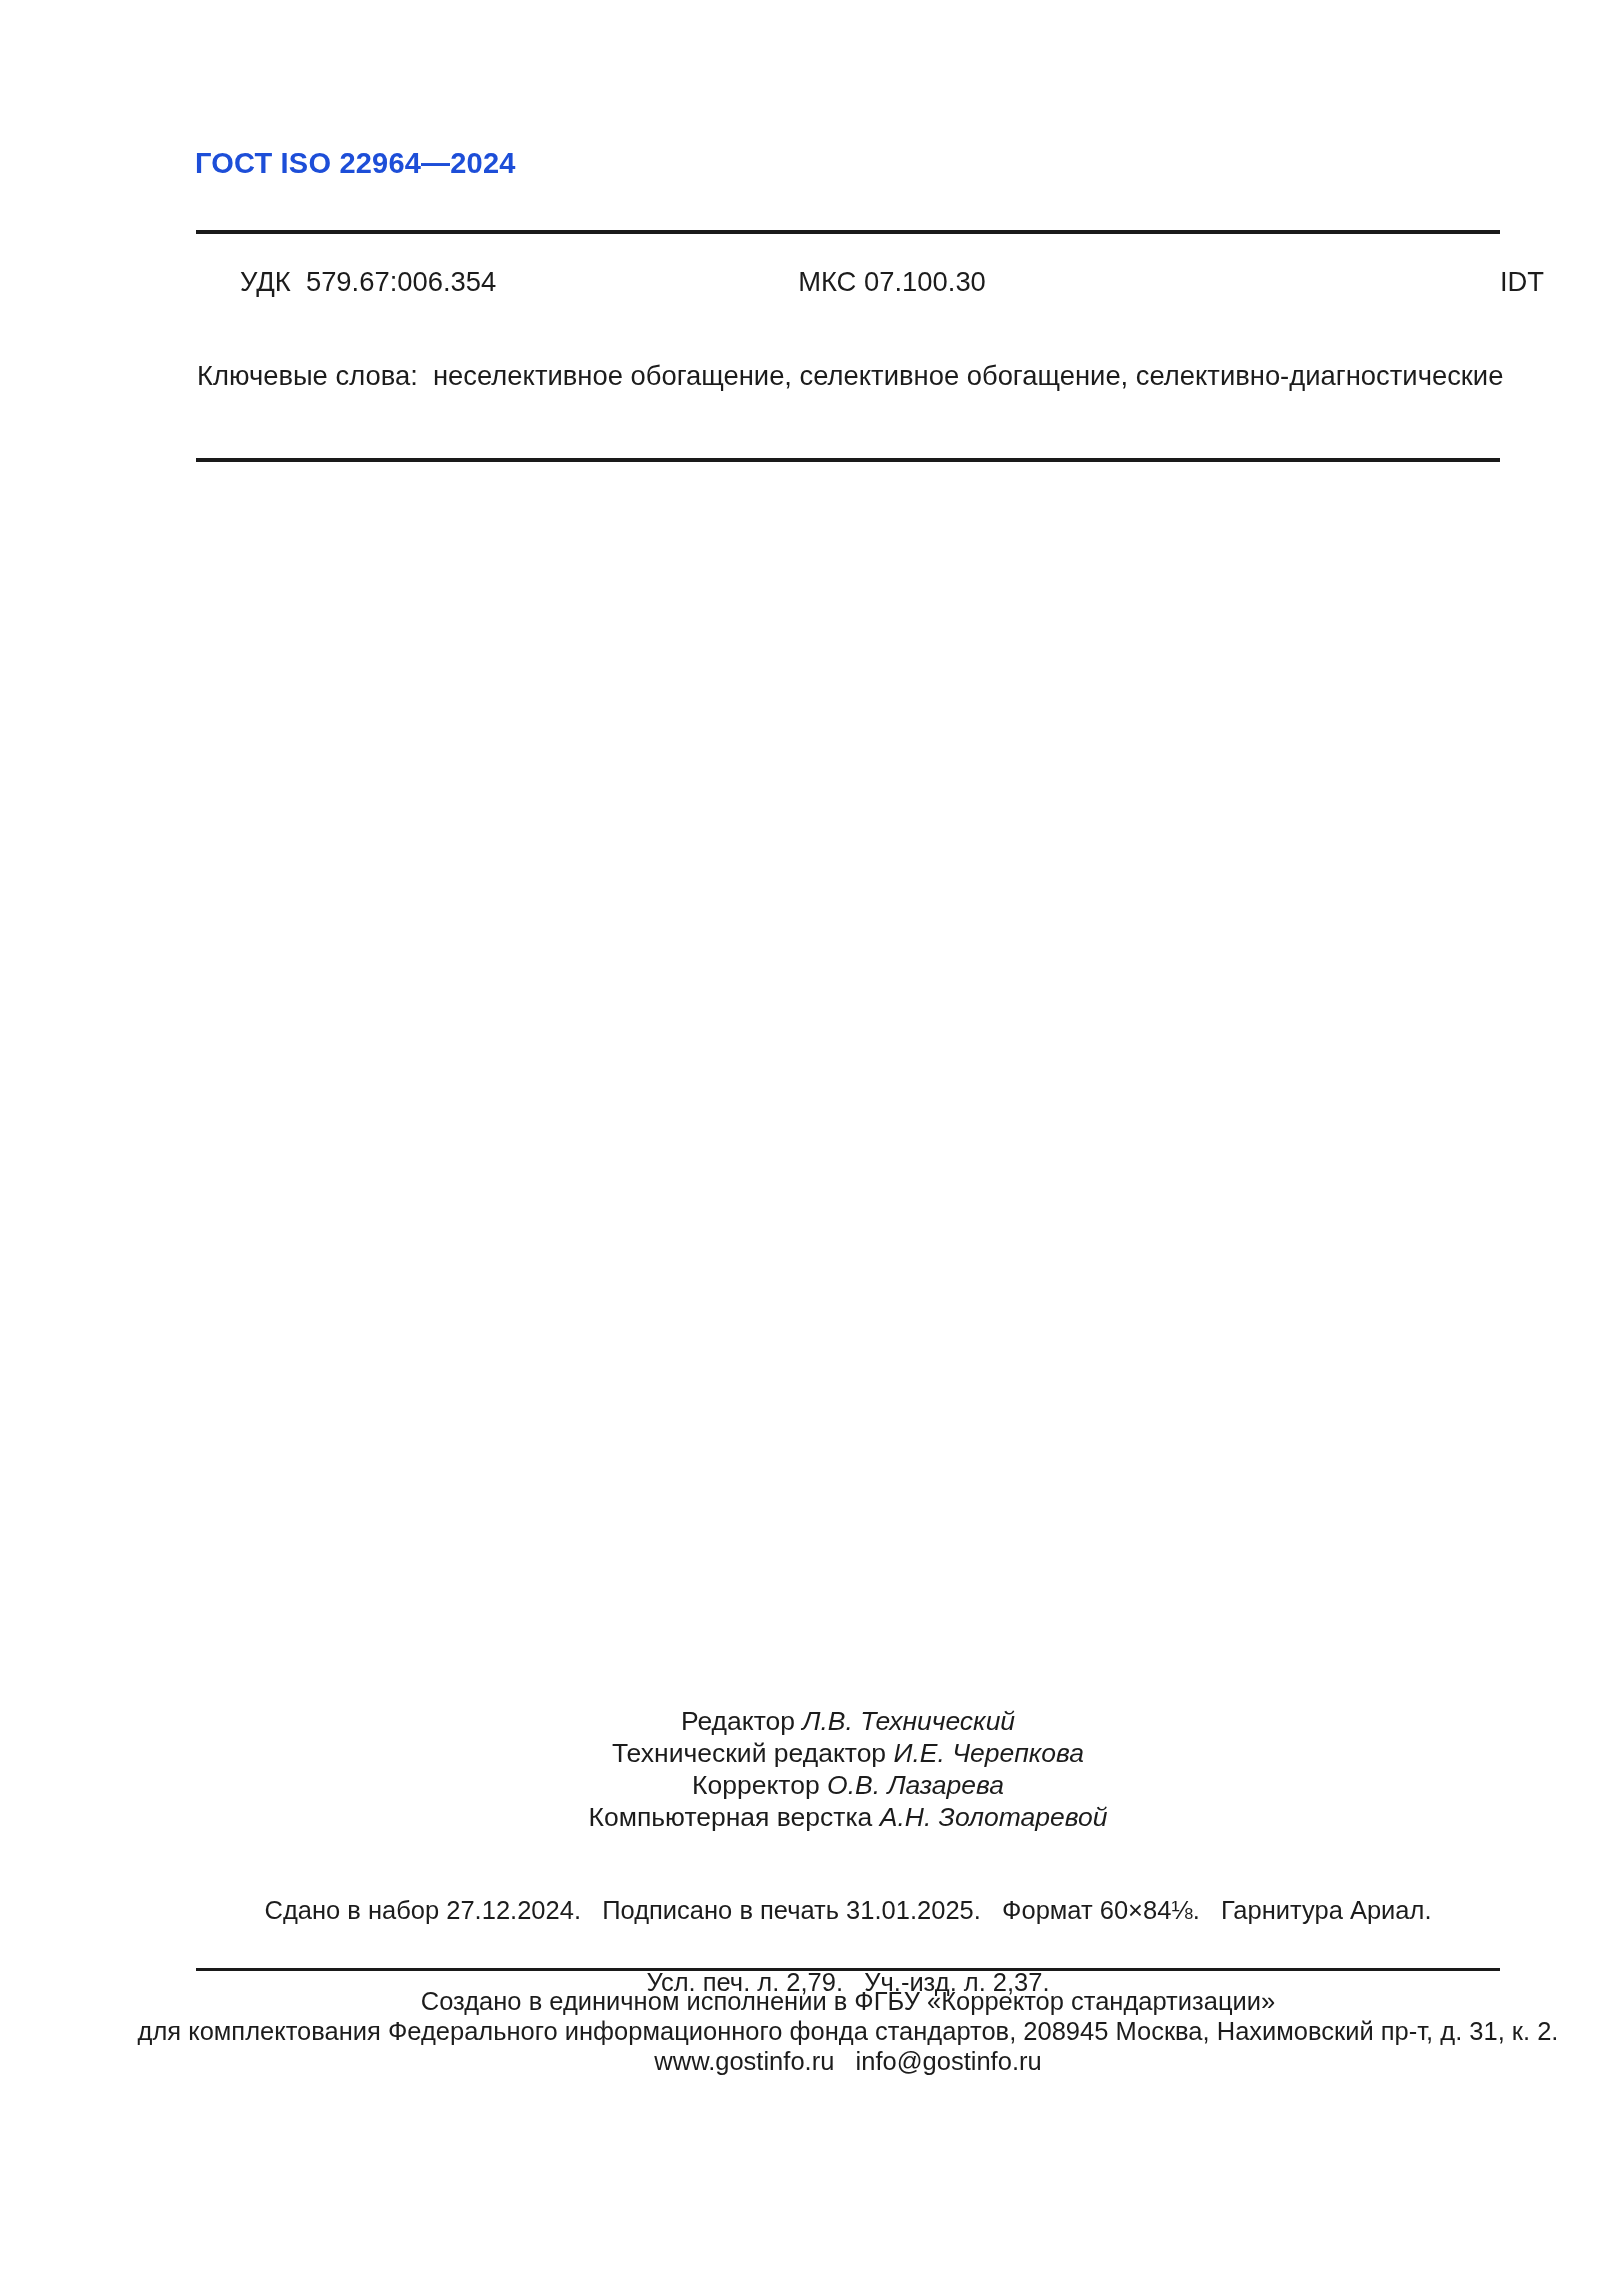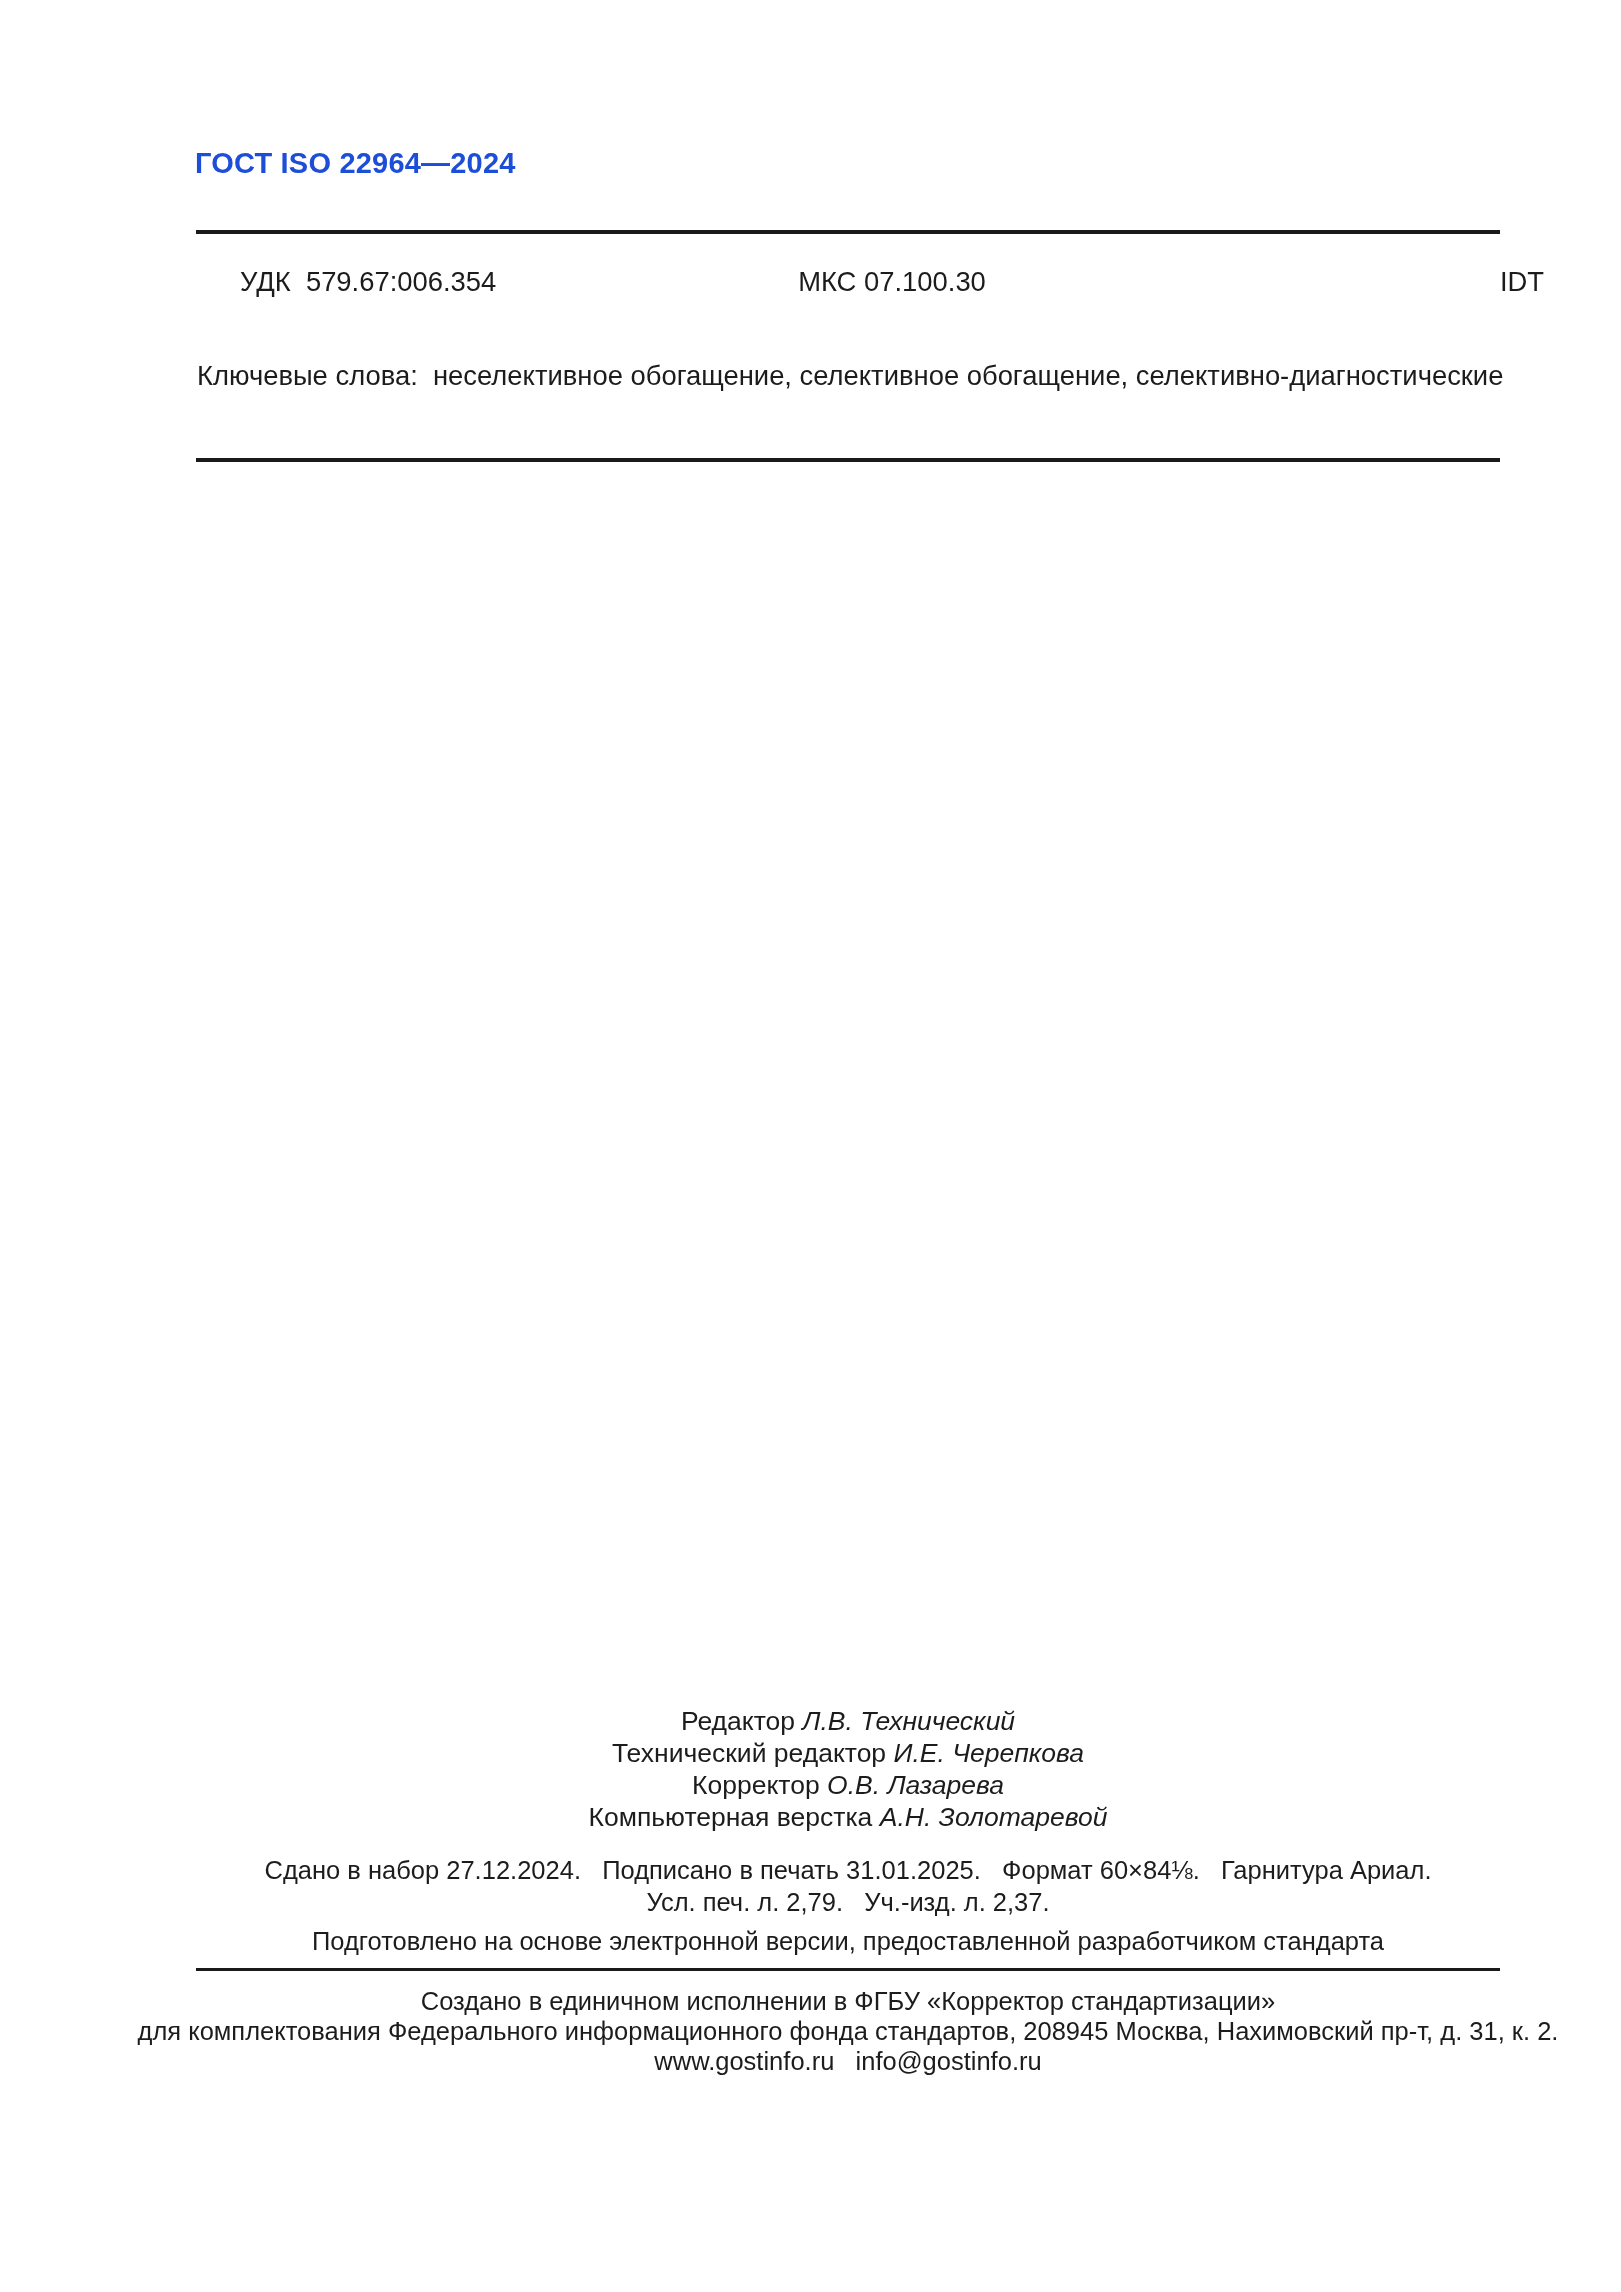--- a/index.html
+++ b/index.html
@@ -42,21 +42,21 @@
   .kw-line-2 { white-space: nowrap; }
   .italic { font-style: italic; }
 
   
   .credits { left: 196px; top: 1705px; width: 1304px; text-align: center;
              font-size: 26.5px; line-height: 32px; }
 
   
   .imprint { left: 196px; top: 1854px; width: 1304px; text-align: center;
              font-size: 25.5px; line-height: 32px; }
-  .imprint .line { white-space: pre-wrap; }
+  .imprint .line { white-space: pre-wrap; margin-top: 40px; }
 
   
   .prepared { left: 196px; top: 1927px; width: 1304px; text-align: center; font-size: 25.5px; }
 
   
   .footer { left: 98px; top: 1986px; width: 1500px; text-align: center;
             font-size: 25.5px; line-height: 30px; }
   .footer .contacts { white-space: pre-wrap; }
 </style>
 </head>
@@ -93,21 +93,20 @@
     <div>
       <span>Компьютерная верстка </span><span class="italic">А.Н. Золотаревой</span>
     </div>
   </div>
 
   <div class="abs imprint">
     <div class="line">Сдано в набор 27.12.2024.   Подписано в печать 31.01.2025.   Формат 60×84⅛.   Гарнитура Ариал.</div>
     <div class="line">Усл. печ. л. 2,79.   Уч.-изд. л. 2,37.</div>
   </div>
 
-  <div class="abs prepared">Подготовлено на основе электронной версии, предоставленной разработчиком стандарта</div>
 
   <div class="abs rule rule-3"></div>
 
   <div class="abs footer">
     <div>Создано в единичном исполнении в ФГБУ «Корректор стандартизации»</div>
     <div>для комплектования Федерального информационного фонда стандартов, 208945 Москва, Нахимовский пр-т, д. 31, к. 2.</div>
     <div class="contacts">www.gostinfo.ru   info@gostinfo.ru</div>
   </div>
 
 </div>

